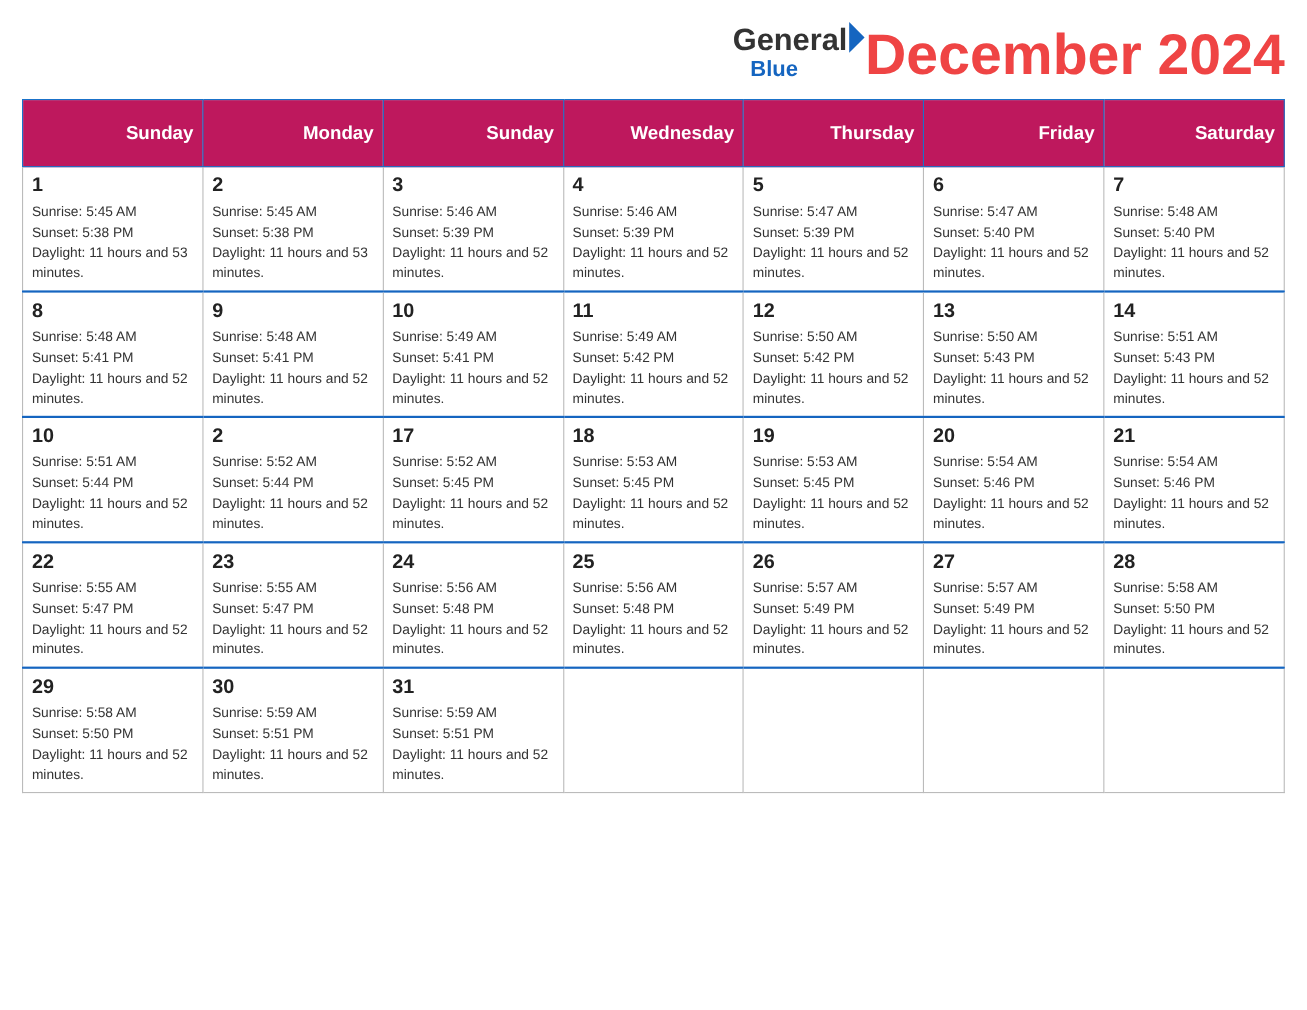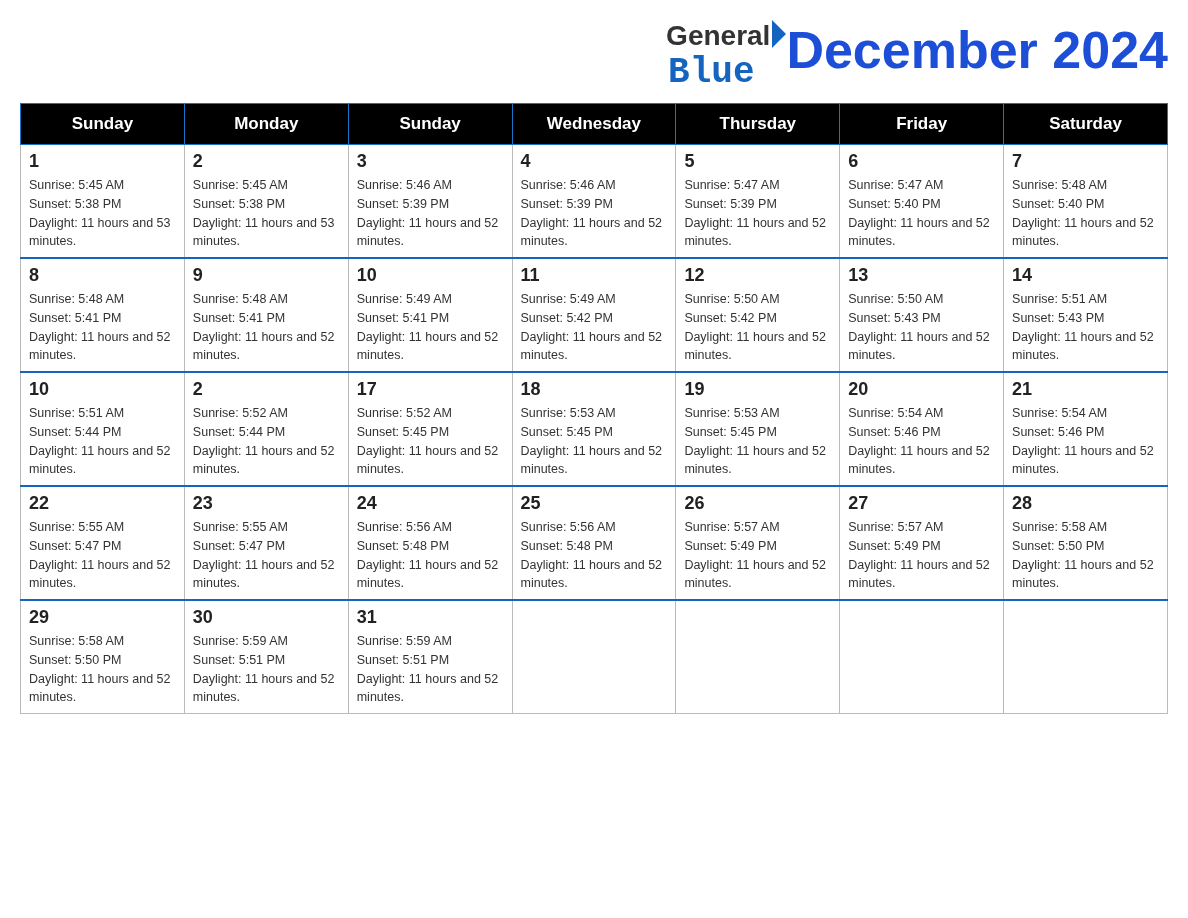--- a/index.html
+++ b/index.html
@@ -33,50 +33,49 @@
     .logo-arrow {
       width: 0;
       height: 0;
       border-left: 14px solid #1565c0;
       border-top: 14px solid transparent;
       border-bottom: 14px solid transparent;
       margin-left: 2px;
       margin-top: -4px;
     }
     .logo-blue {
-      font-size: 36px;
+      font-size: 20px;
       font-weight: bold;
       color: #1565c0;
-      margin-left: 2px;
-      font-family: Liberation Mono, monospace;
+      margin-left: 16px;
     }
     .title-block {
       text-align: right;
     }
     .month-title {
       font-size: 52px;
       font-weight: bold;
-      color: #1d4ed8;
+      color: #ef4444;
     }
     .location {
       font-size: 22px;
       color: #444;
     }
     .calendar {
       width: 100%;
       border-collapse: collapse;
       border: 1px solid #bbb;
     }
     .calendar th {
-      background-color: #000000;
+      background-color: #be185d;
       color: #fff;
       font-size: 17px;
       font-weight: bold;
-      padding: 10px 8px;
-      text-align: center;
+      padding: 20px 8px;
+      text-align: right;
       border: 1px solid #1a72c9;
     }
     .calendar td {
       border: 1px solid #bbb;
       vertical-align: top;
       padding: 6px 8px;
       width: 14.28%;
       height: 110px;
     }
     .day-number {

